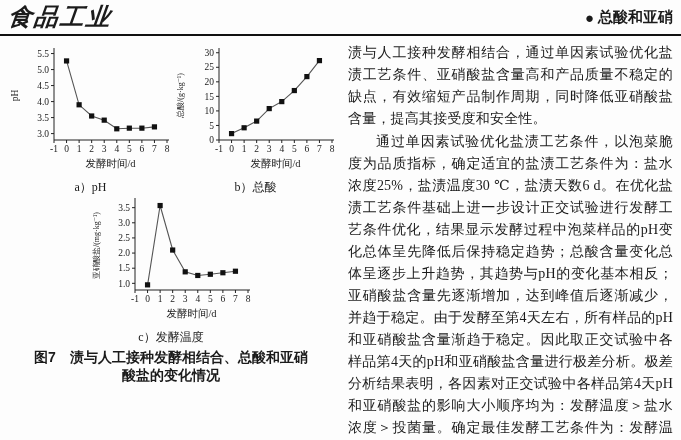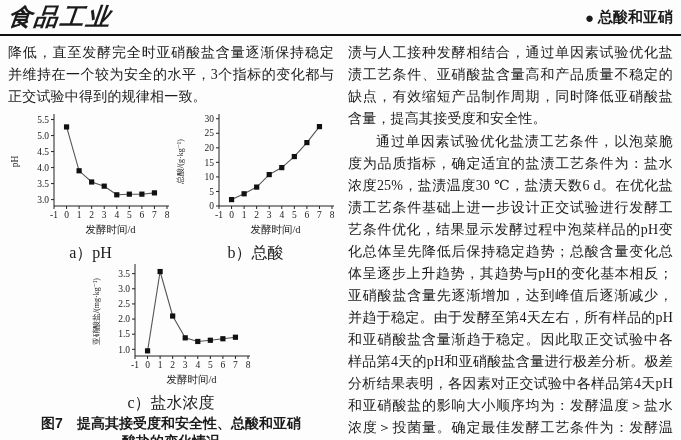--- a/index.html
+++ b/index.html
@@ -32,21 +32,21 @@
   .col p{
     margin:0 0 1px 0;font-size:14px;line-height:22px;
     text-align:justify;text-justify:inter-ideograph;letter-spacing:0.2px;
   }
   .col p.indent{text-indent:2em;}
   .figure{margin-top:2px;}
   .chart-row{display:flex;}
   .chart-block{width:165px;text-align:center;}
   .chart-block.center{margin:0 auto;}
   .sub-caption{
-    font-size:16px;line-height:14px;height:14px;
+    font-size:12px;line-height:14px;height:14px;
     font-family:"Liberation Serif","DejaVu Serif",serif;
   }
   .fig-caption{
     margin-top:4px;text-align:center;font-weight:bold;
     font-size:14px;line-height:18px;
     font-family:"Liberation Sans","DejaVu Sans",sans-serif;
   }
   .chart svg{display:block;}
   .chart text{fill:#1b1b1b;font-family:"Liberation Serif","DejaVu Serif",serif;}
 </style>
@@ -59,21 +59,20 @@
     <div class="logo">食品工业</div>
     <div class="section">
       <span class="bullet">●</span>
       <span>总酸和亚硝</span>
     </div>
   </div>
 
   <div class="cols">
 
     <div class="col">
-      <p>降低，直至发酵完全时亚硝酸盐含量逐渐保持稳定并维持在一个较为安全的水平，3个指标的变化都与正交试验中得到的规律相一致。</p>
 
       <div class="figure">
         <div class="chart-row">
           <div class="chart-block">
             <div class="chart">
                 <svg width="165" height="136" viewBox="0 0 165 136">
                   <line x1="46" y1="4" x2="46" y2="96" stroke="#222" stroke-width="1"></line>
                   <line x1="46" y1="96" x2="161" y2="96" stroke="#222" stroke-width="1"></line>
                   <line x1="43" y1="89.59712230215827" x2="46" y2="89.59712230215827" stroke="#222" stroke-width="1"></line>
                   <text x="41" y="92.79712230215827" text-anchor="end" font-size="9.5">3.0</text>
@@ -220,24 +219,24 @@
                 <rect x="55.955555555555556" y="88.25374149659865" width="5.2" height="5.2" fill="#111"></rect>
                 <rect x="68.51111111111112" y="8.940816326530632" width="5.2" height="5.2" fill="#111"></rect>
                 <rect x="81.06666666666666" y="53.440816326530616" width="5.2" height="5.2" fill="#111"></rect>
                 <rect x="93.62222222222223" y="75.23673469387757" width="5.2" height="5.2" fill="#111"></rect>
                 <rect x="106.17777777777778" y="78.86938775510205" width="5.2" height="5.2" fill="#111"></rect>
                 <rect x="118.73333333333333" y="77.65850340136055" width="5.2" height="5.2" fill="#111"></rect>
                 <rect x="131.2888888888889" y="76.14489795918368" width="5.2" height="5.2" fill="#111"></rect>
                 <rect x="143.84444444444446" y="74.63129251700681" width="5.2" height="5.2" fill="#111"></rect>
               </svg>
             </div>
-          <div class="sub-caption">c）盐水浓度</div>
+          <div class="sub-caption">c）发酵温度</div>
         </div>
         <div class="fig-caption">
-          <div>图7　提高其接受度和安全性、总酸和亚硝</div>
+          <div>图7　渍与人工接种发酵相结合、总酸和亚硝</div>
           <div>酸盐的变化情况</div>
         </div>
       </div>
     </div>
 
     <div class="col">
       <p>渍与人工接种发酵相结合，通过单因素试验优化盐渍工艺条件、亚硝酸盐含量高和产品质量不稳定的缺点，有效缩短产品制作周期，同时降低亚硝酸盐含量，提高其接受度和安全性。</p>
       <p class="indent">通过单因素试验优化盐渍工艺条件，以泡菜脆度为品质指标，确定适宜的盐渍工艺条件为：盐水浓度25%，盐渍温度30 ℃，盐渍天数6 d。在优化盐渍工艺条件基础上进一步设计正交试验进行发酵工艺条件优化，结果显示发酵过程中泡菜样品的pH变化总体呈先降低后保持稳定趋势；总酸含量变化总体呈逐步上升趋势，其趋势与pH的变化基本相反；亚硝酸盐含量先逐渐增加，达到峰值后逐渐减少，并趋于稳定。由于发酵至第4天左右，所有样品的pH和亚硝酸盐含量渐趋于稳定。因此取正交试验中各样品第4天的pH和亚硝酸盐含量进行极差分析。极差分析结果表明，各因素对正交试验中各样品第4天pH和亚硝酸盐的影响大小顺序均为：发酵温度＞盐水浓度＞投菌量。确定最佳发酵工艺条件为：发酵温度30 ℃、盐水浓度4%、投菌量0.05%。</p>
 
     </div>

